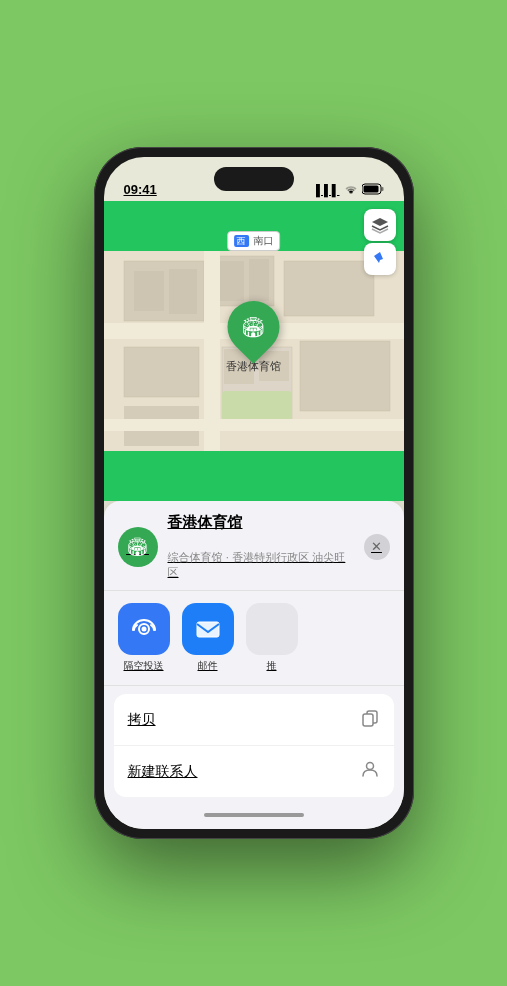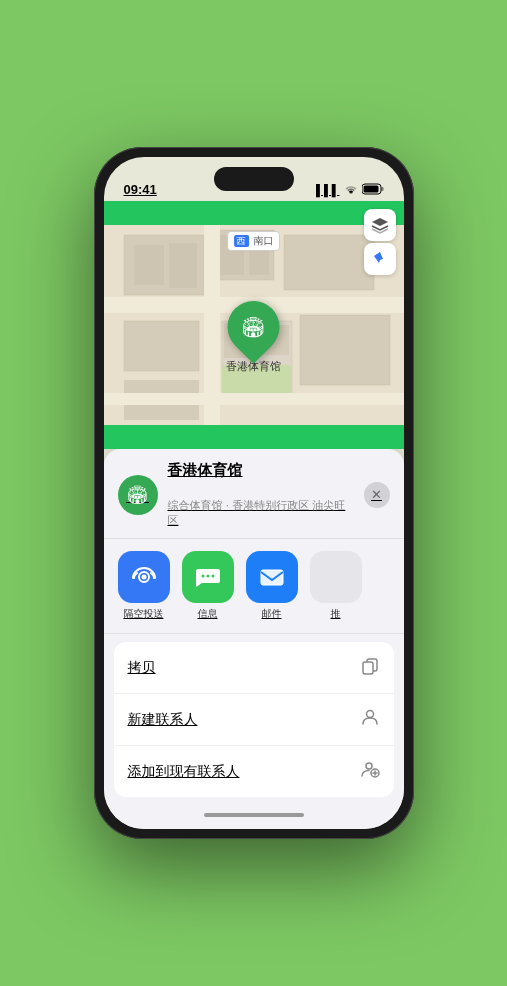--- a/index.html
+++ b/index.html
@@ -370,31 +370,20 @@
               <path d="M14 5 C8 5 3 9.5 3 15" stroke="white" stroke-width="2" fill="none" stroke-linecap="round"></path>
               <path d="M14 5 C20 5 25 9.5 25 15" stroke="white" stroke-width="2" fill="none" stroke-linecap="round"></path>
               <path d="M7 10 C5 11.5 4 13 4 15" stroke="white" stroke-width="2" fill="none" stroke-linecap="round"></path>
               <path d="M21 10 C23 11.5 24 13 24 15" stroke="white" stroke-width="2" fill="none" stroke-linecap="round"></path>
               <circle cx="14" cy="14" r="2.5" fill="white"></circle>
             </svg>
           </div>
           <span class="share-label">隔空投送</span>
         </div>
 
-        <div class="share-item">
-          <div class="share-icon-wrap message">
-            <svg width="28" height="28" viewBox="0 0 28 28">
-              <path d="M4 6h20c1 0 2 1 2 2v10c0 1-1 2-2 2H8l-6 4V8c0-1 1-2 2-2z" fill="white"></path>
-              <circle cx="9" cy="13" r="1.5" fill="#34c759"></circle>
-              <circle cx="14" cy="13" r="1.5" fill="#34c759"></circle>
-              <circle cx="19" cy="13" r="1.5" fill="#34c759"></circle>
-            </svg>
-          </div>
-          <span class="share-label">信息</span>
-        </div>
 
         <div class="share-item">
           <div class="share-icon-wrap mail">
             <svg width="28" height="28" viewBox="0 0 28 28">
               <rect x="3" y="7" width="22" height="15" rx="2" fill="white" opacity="0.9"></rect>
               <rect x="3" y="7" width="22" height="15" rx="2" fill="none" stroke="white" stroke-width="1"></rect>
               <path d="M3 9l11 8 11-8" stroke="#1e7ef7" stroke-width="2" fill="none"></path>
             </svg>
           </div>
           <span class="share-label">邮件</span>
@@ -425,32 +414,20 @@
         <div class="action-row">
           <span class="action-text">新建联系人</span>
           <span class="action-icon">
             <svg width="20" height="20" viewBox="0 0 20 20">
               <circle cx="10" cy="7" r="3.5" stroke="#888" stroke-width="1.5" fill="none"></circle>
               <path d="M3 17c0-4 3-6 7-6s7 2 7 6" stroke="#888" stroke-width="1.5" fill="none" stroke-linecap="round"></path>
             </svg>
           </span>
         </div>
 
-        <div class="action-row">
-          <span class="action-text">添加到现有联系人</span>
-          <span class="action-icon">
-            <svg width="20" height="20" viewBox="0 0 20 20">
-              <circle cx="9" cy="7" r="3" stroke="#888" stroke-width="1.5" fill="none"></circle>
-              <path d="M2 17c0-3.5 3-5.5 7-5.5" stroke="#888" stroke-width="1.5" fill="none" stroke-linecap="round"></path>
-              <circle cx="15" cy="14" r="4" fill="none" stroke="#888" stroke-width="1.5"></circle>
-              <line x1="15" y1="12" x2="15" y2="16" stroke="#888" stroke-width="1.5" stroke-linecap="round"></line>
-              <line x1="13" y1="14" x2="17" y2="14" stroke="#888" stroke-width="1.5" stroke-linecap="round"></line>
-            </svg>
-          </span>
-        </div>
 
 
       </div>
 
       <div style="height:28px;display:flex;align-items:center;justify-content:center;">
         <div style="width:100px;height:4px;background:#999;border-radius:2px;"></div>
       </div>
     </div>
   </div>
 </div>

